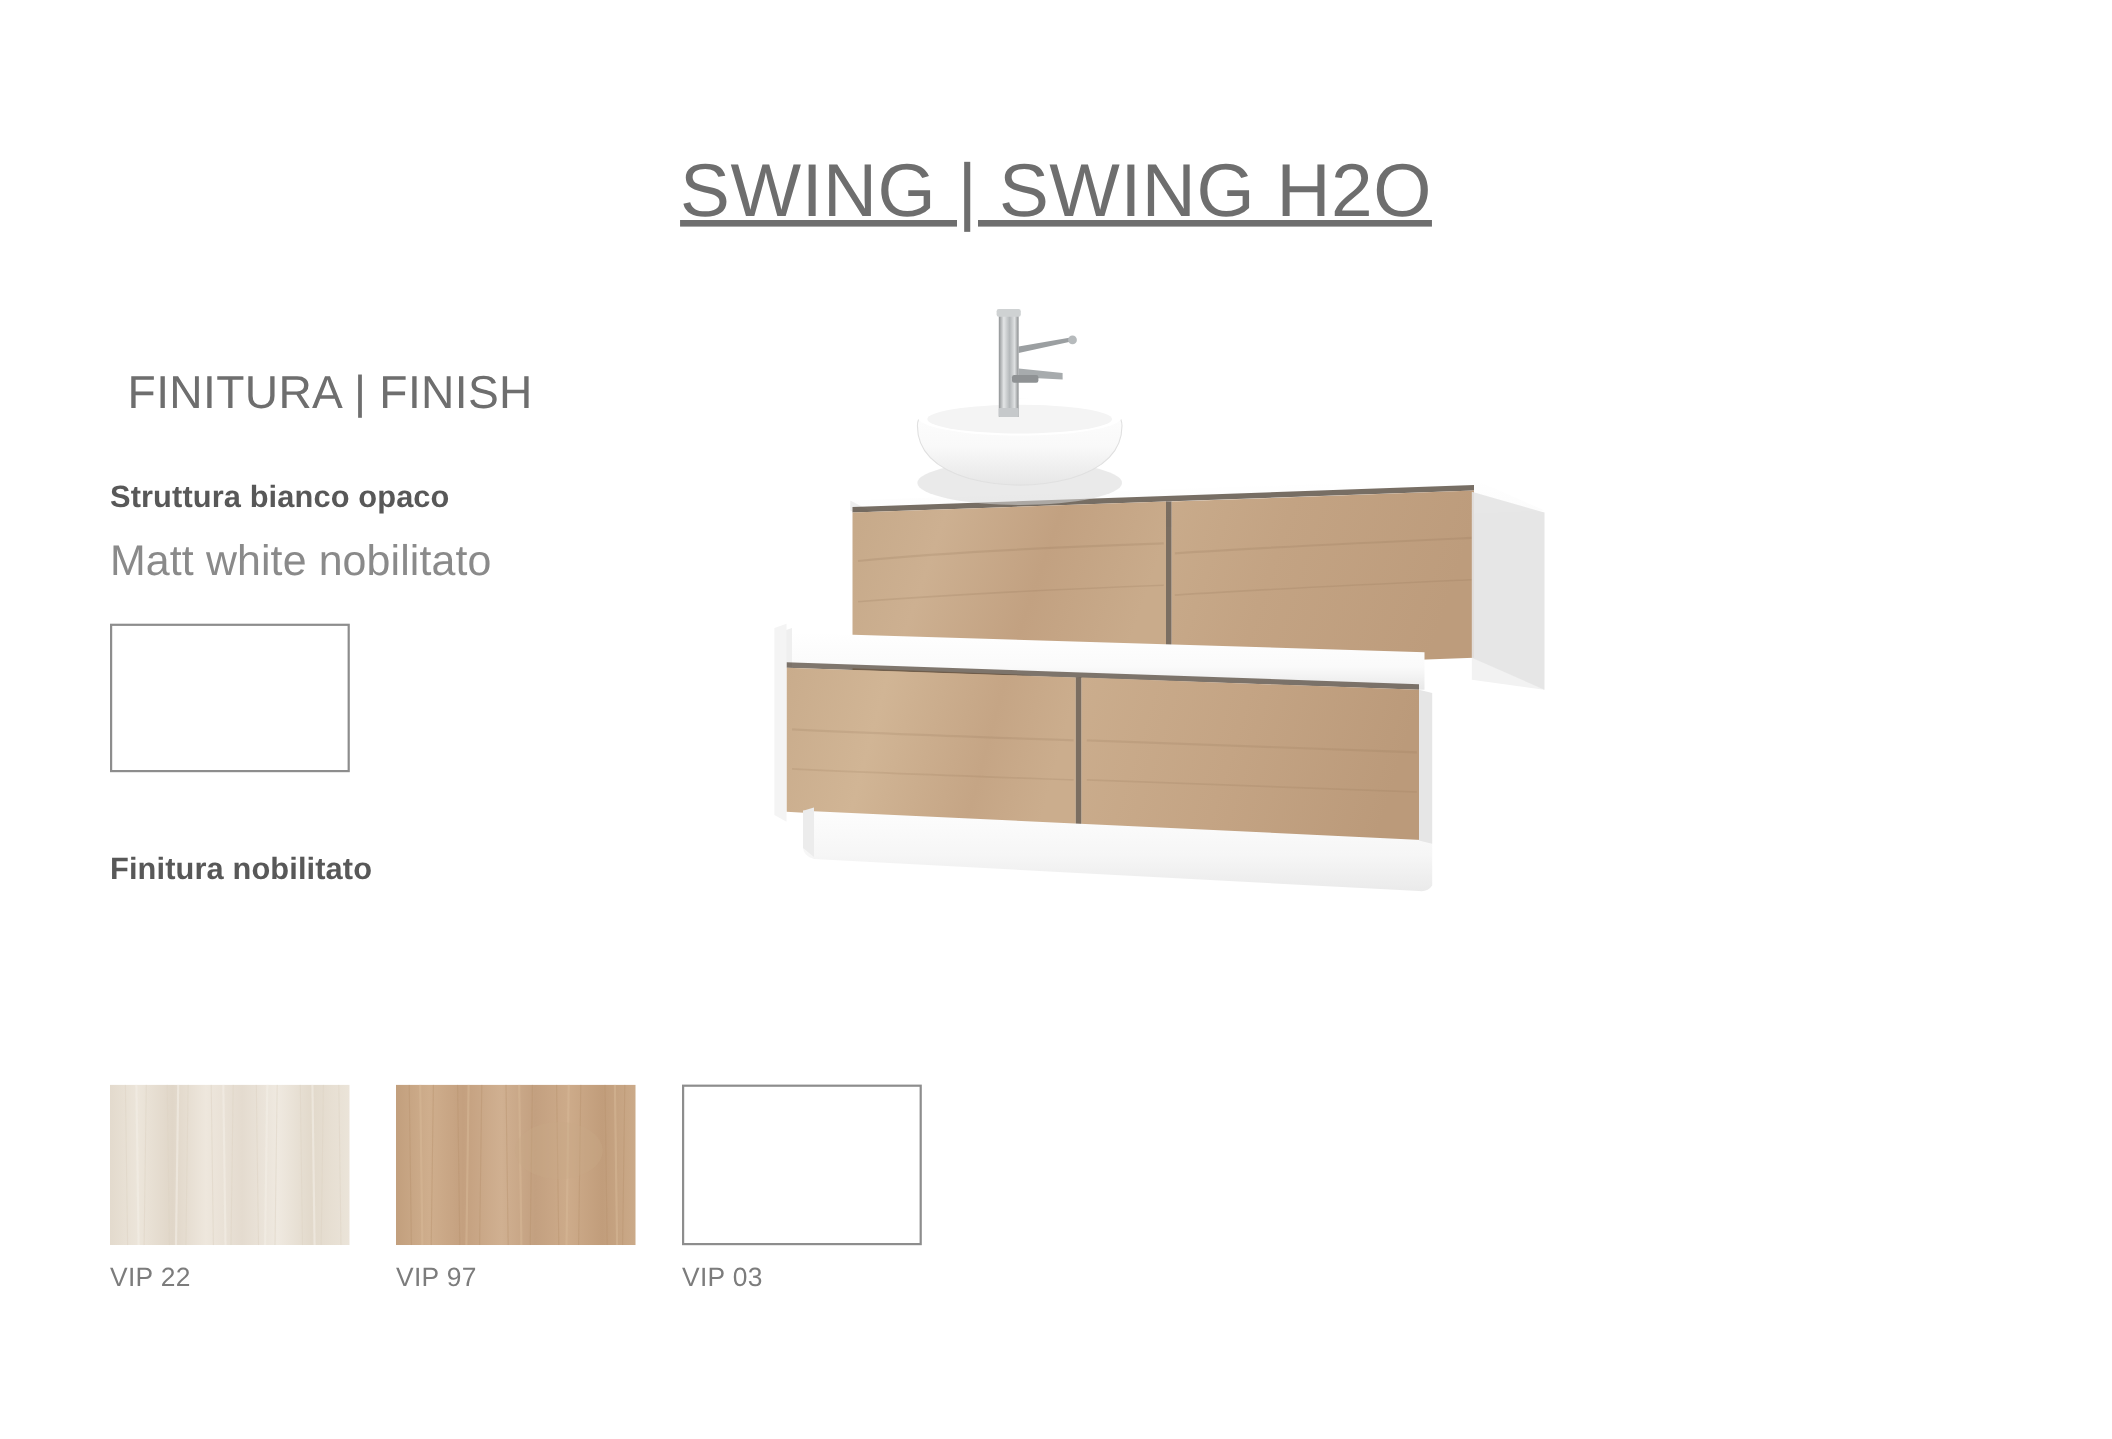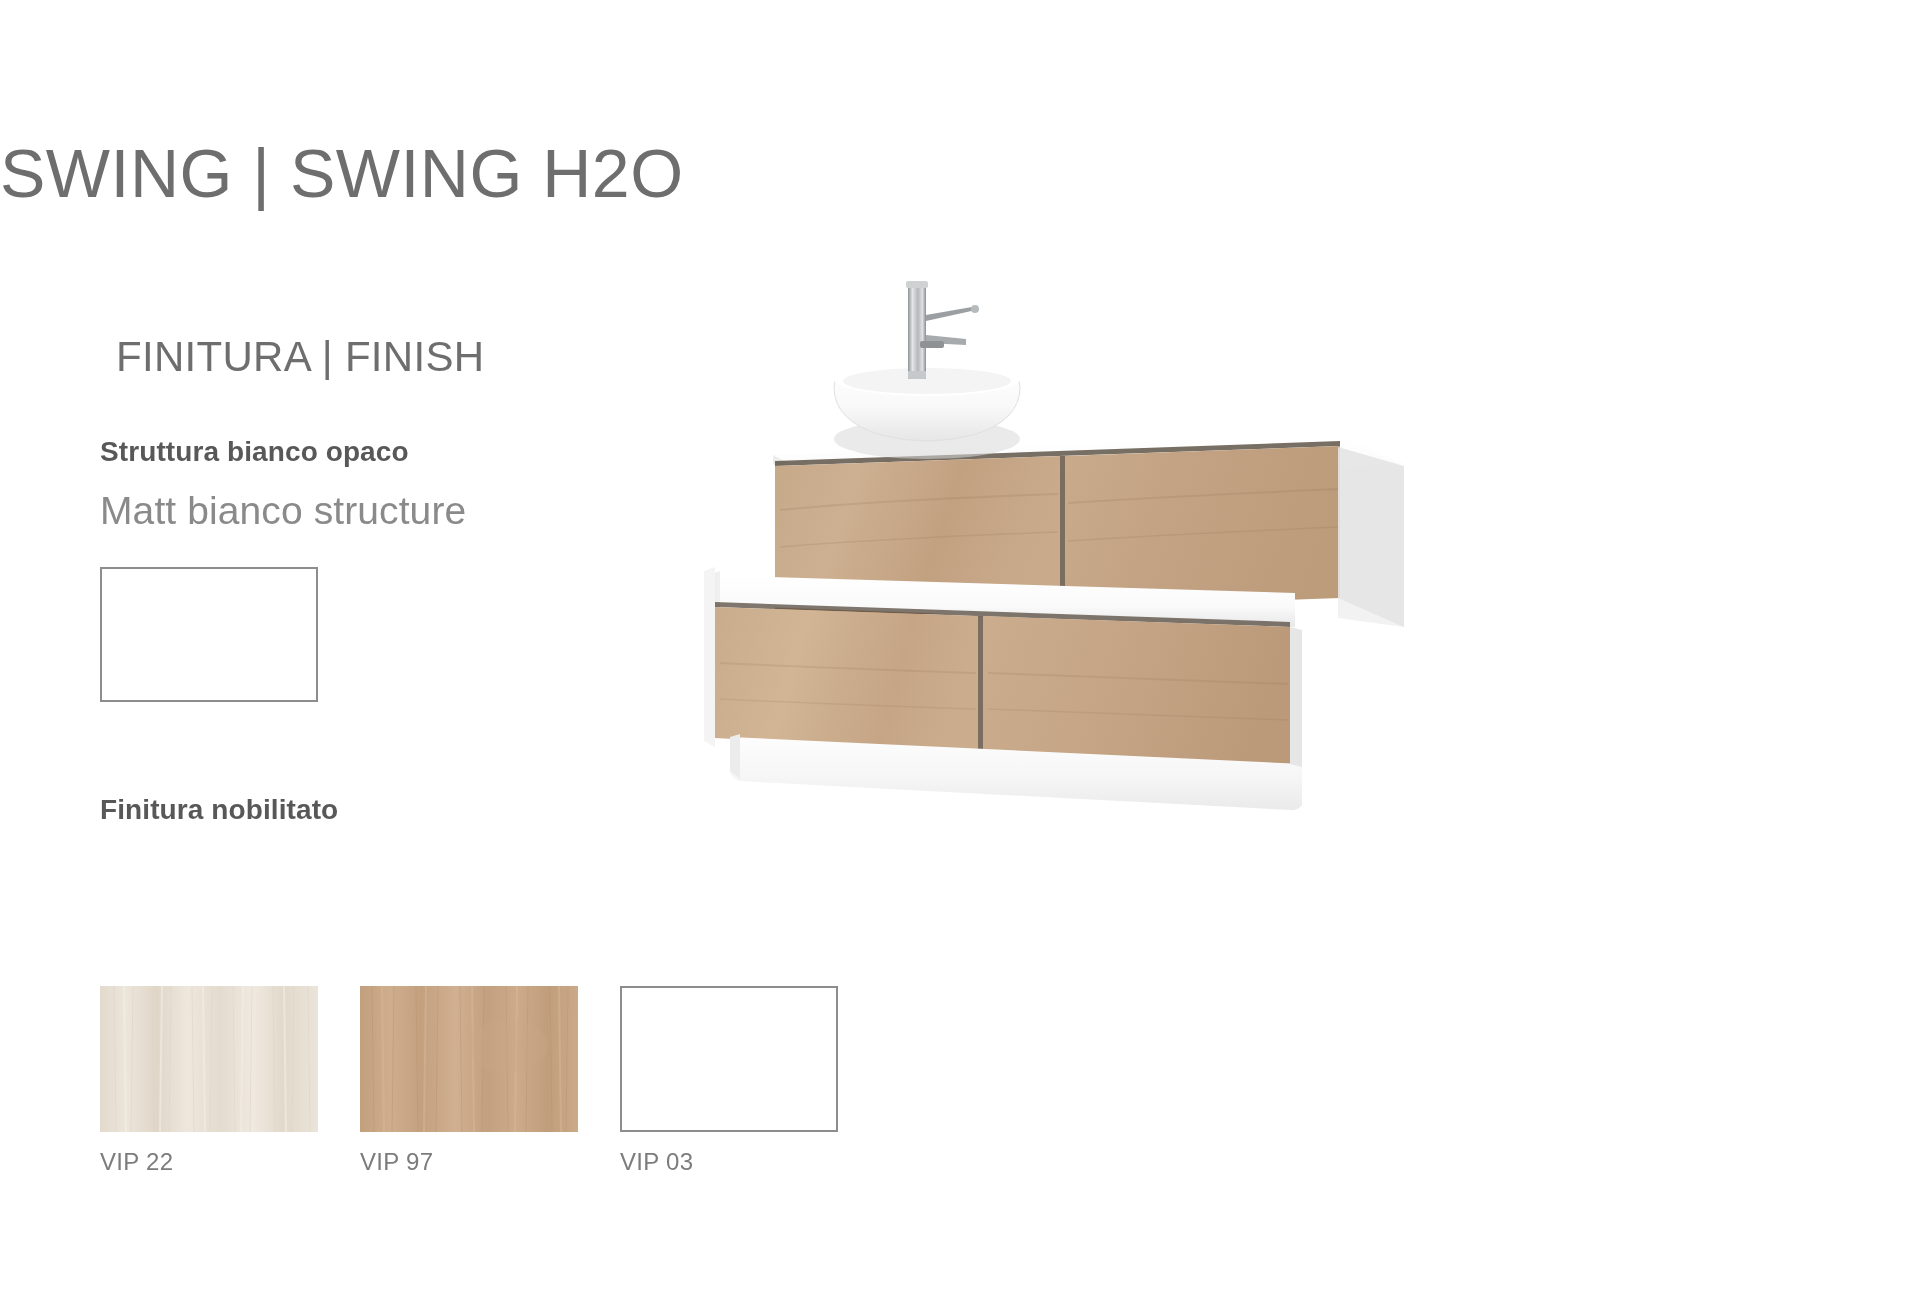--- a/index.html
+++ b/index.html
@@ -12,26 +12,28 @@
     overflow:hidden;
     position:relative;
   }
   .page{position:absolute;inset:0;background:#fff;}
 
   
   .title{
     position:absolute;
     left:0; right:0;
     top:136px;
+    text-align:center;
     font-size:68px;
     font-weight:400;
     letter-spacing:0.5px;
     color:#6e6e6e;
     line-height:1.1;
     white-space:nowrap;
+    text-decoration:underline;
   }
 
   
   .left-col{
     position:absolute;
     left:100px;
     top:320px;
     width:760px;
   }
   .finish-heading{
@@ -63,21 +65,21 @@
   .block-structure .label-light{ margin-top:22px; }
 
   .swatch-white{
     margin-top:34px;
     width:218px;height:135px;
     background:#ffffff;
     border:2px solid #8d8d8d;
     box-sizing:border-box;
   }
 
-  .block-melamine{ margin-top:92px; }
+  .block-melamine{ margin-top:72px; }
   .block-melamine .label-light{ margin-top:6px; }
 
   
   .swatch-row{
     position:absolute;
     left:100px;
     top:986px;
     display:flex;
     gap:42px;
   }
@@ -118,21 +120,21 @@
 <div class="page">
 
   <div class="title">SWING | SWING H2O</div>
 
   <div class="left-col">
 
     <p class="finish-heading">FINITURA | FINISH</p>
 
     <div class="block-structure">
       <p class="label-strong">Struttura bianco opaco</p>
-      <p class="label-light">Matt bianco structure</p>
+      <p class="label-light">Matt white nobilitato</p>
       <div class="swatch-white"></div>
     </div>
 
     <div class="block-melamine">
       <p class="label-strong">Finitura nobilitato</p>
     </div>
 
   </div>
 
   <div class="swatch-row">

